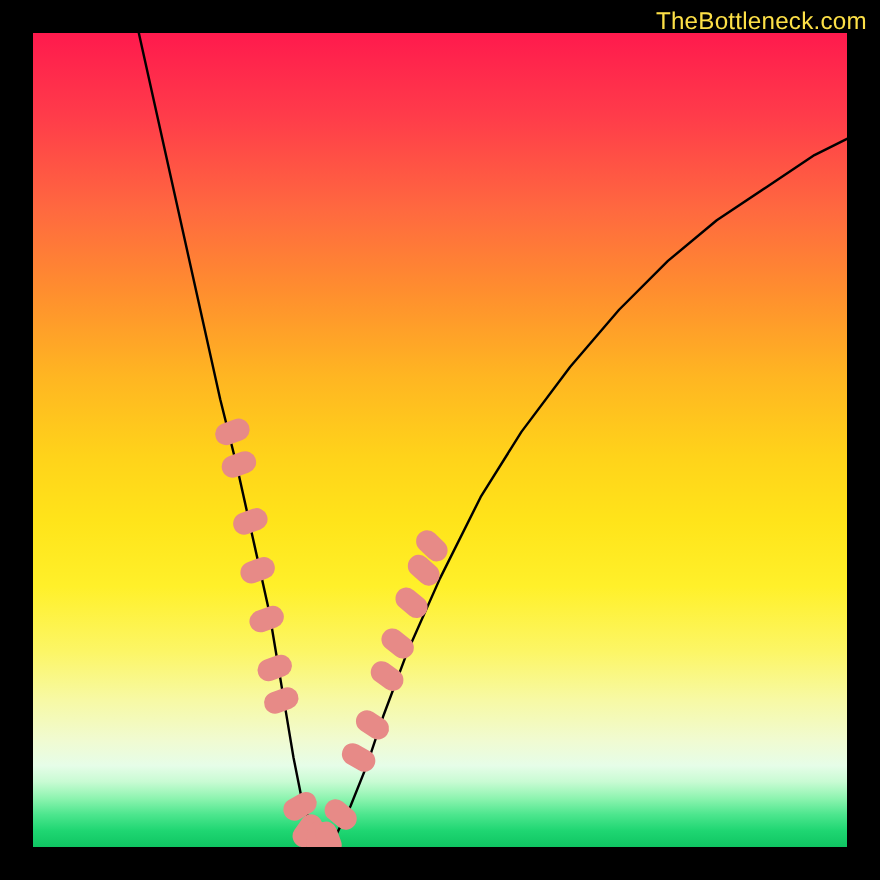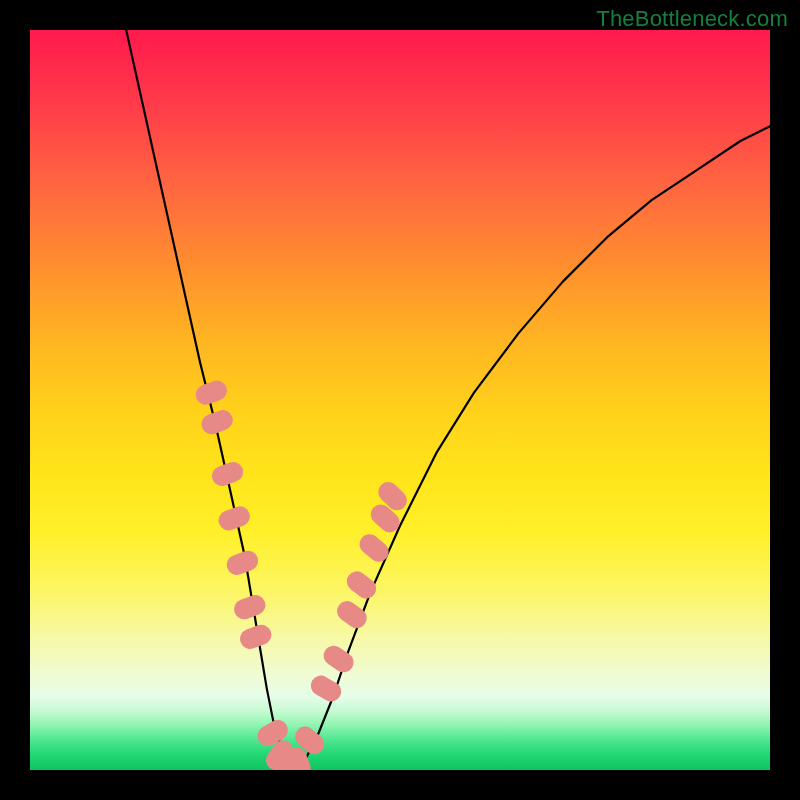--- a/index.html
+++ b/index.html
@@ -35,21 +35,21 @@
       #8ef4b0 94%,
       #4de68e 96%,
       #1fd672 98%,
       #0fc562 100%
     );
   }
   .watermark {
     position: absolute;
     top: 6px;
     right: 12px;
-    color: #15803d;
+    color: #fde047;
     font-size: 22px;
     letter-spacing: 0.2px;
     z-index: 30;
   }
   svg.plot {
     position: absolute;
     left: 0;
     top: 0;
     width: 740px;
     height: 740px;

